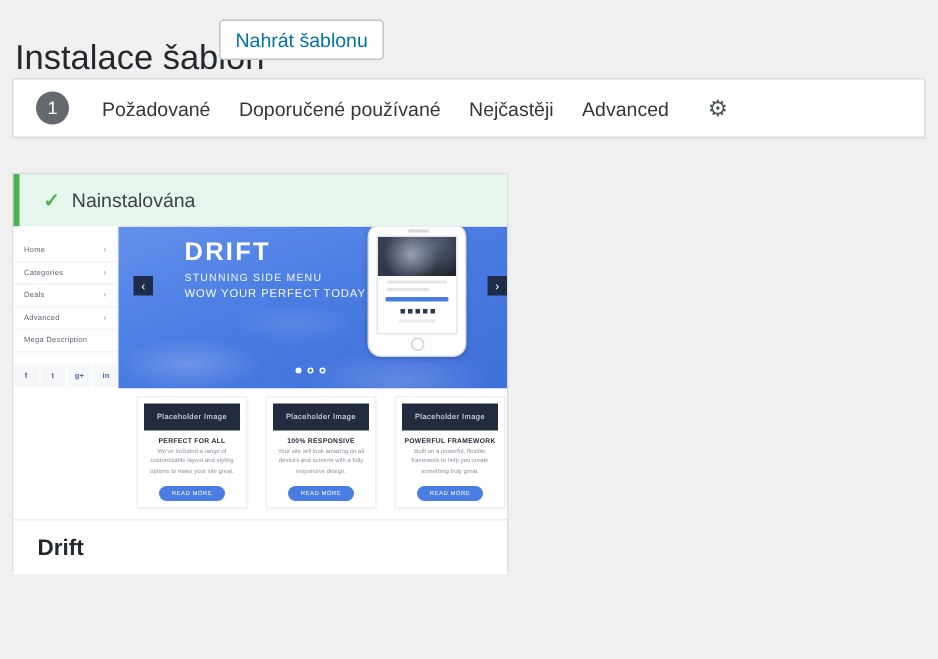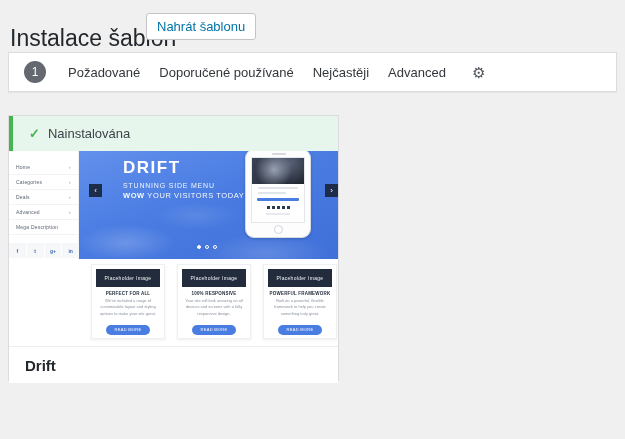--- a/index.html
+++ b/index.html
@@ -85,21 +85,21 @@
       radial-gradient(ellipse 70px 26px at 18% 85%, rgba(255,255,255,.20), transparent 70%),
       radial-gradient(ellipse 90px 30px at 72% 95%, rgba(255,255,255,.16), transparent 70%),
       radial-gradient(ellipse 60px 20px at 45% 60%, rgba(255,255,255,.10), transparent 70%),
       linear-gradient(160deg,#6290ec 0%,#4a7ce2 45%,#3f6fd8 100%);
     overflow:visible;
   }
   .hero-text{position:absolute;left:44px;top:5px;color:#fff;}
   .hero-title{font-size:17px;font-weight:bold;letter-spacing:1.5px;line-height:1.4;}
   .hero-sub1{font-size:7px;letter-spacing:.8px;opacity:.92;margin-top:2px;}
   .hero-sub2{font-size:7.5px;letter-spacing:.6px;opacity:.95;margin-top:2px;}
-  .hero-sub2 b{font-weight:bold;}
+  .hero-sub2 b{font-weight:normal;}
   .nav-arrow{
     position:absolute;width:13px;height:13px;background:#1d2c49;
     color:#fff;font-size:8px;display:flex;align-items:center;justify-content:center;
     cursor:pointer;
   }
   .nav-arrow.left{left:10px;top:33px;}
   .nav-arrow.right{left:246px;top:33px;}
   .carousel-dots{position:absolute;left:118px;top:94px;display:flex;gap:4px;}
   .dot{width:4px;height:4px;border-radius:50%;border:1px solid #fff;box-sizing:border-box;}
   .dot.active{background:#fff;}
@@ -220,21 +220,21 @@
             <span class="social-cell">t</span>
             <span class="social-cell">g+</span>
             <span class="social-cell">in</span>
           </div>
         </div>
 
         <div class="hero">
           <div class="hero-text">
             <div class="hero-title">DRIFT</div>
             <div class="hero-sub1">STUNNING SIDE MENU</div>
-            <div class="hero-sub2"><b>WOW</b><span> YOUR VISITORS TODAY</span></div>
+            <div class="hero-sub2"><b>WOW</b><span> YOUR PERFECT TODAY</span></div>
           </div>
 
           <div class="nav-arrow left">‹</div>
           <div class="nav-arrow right">›</div>
 
           <div class="phone">
             <div class="phone-speaker"></div>
             <div class="phone-screen">
               <div class="screen-img"></div>
               <div class="screen-line"></div>

